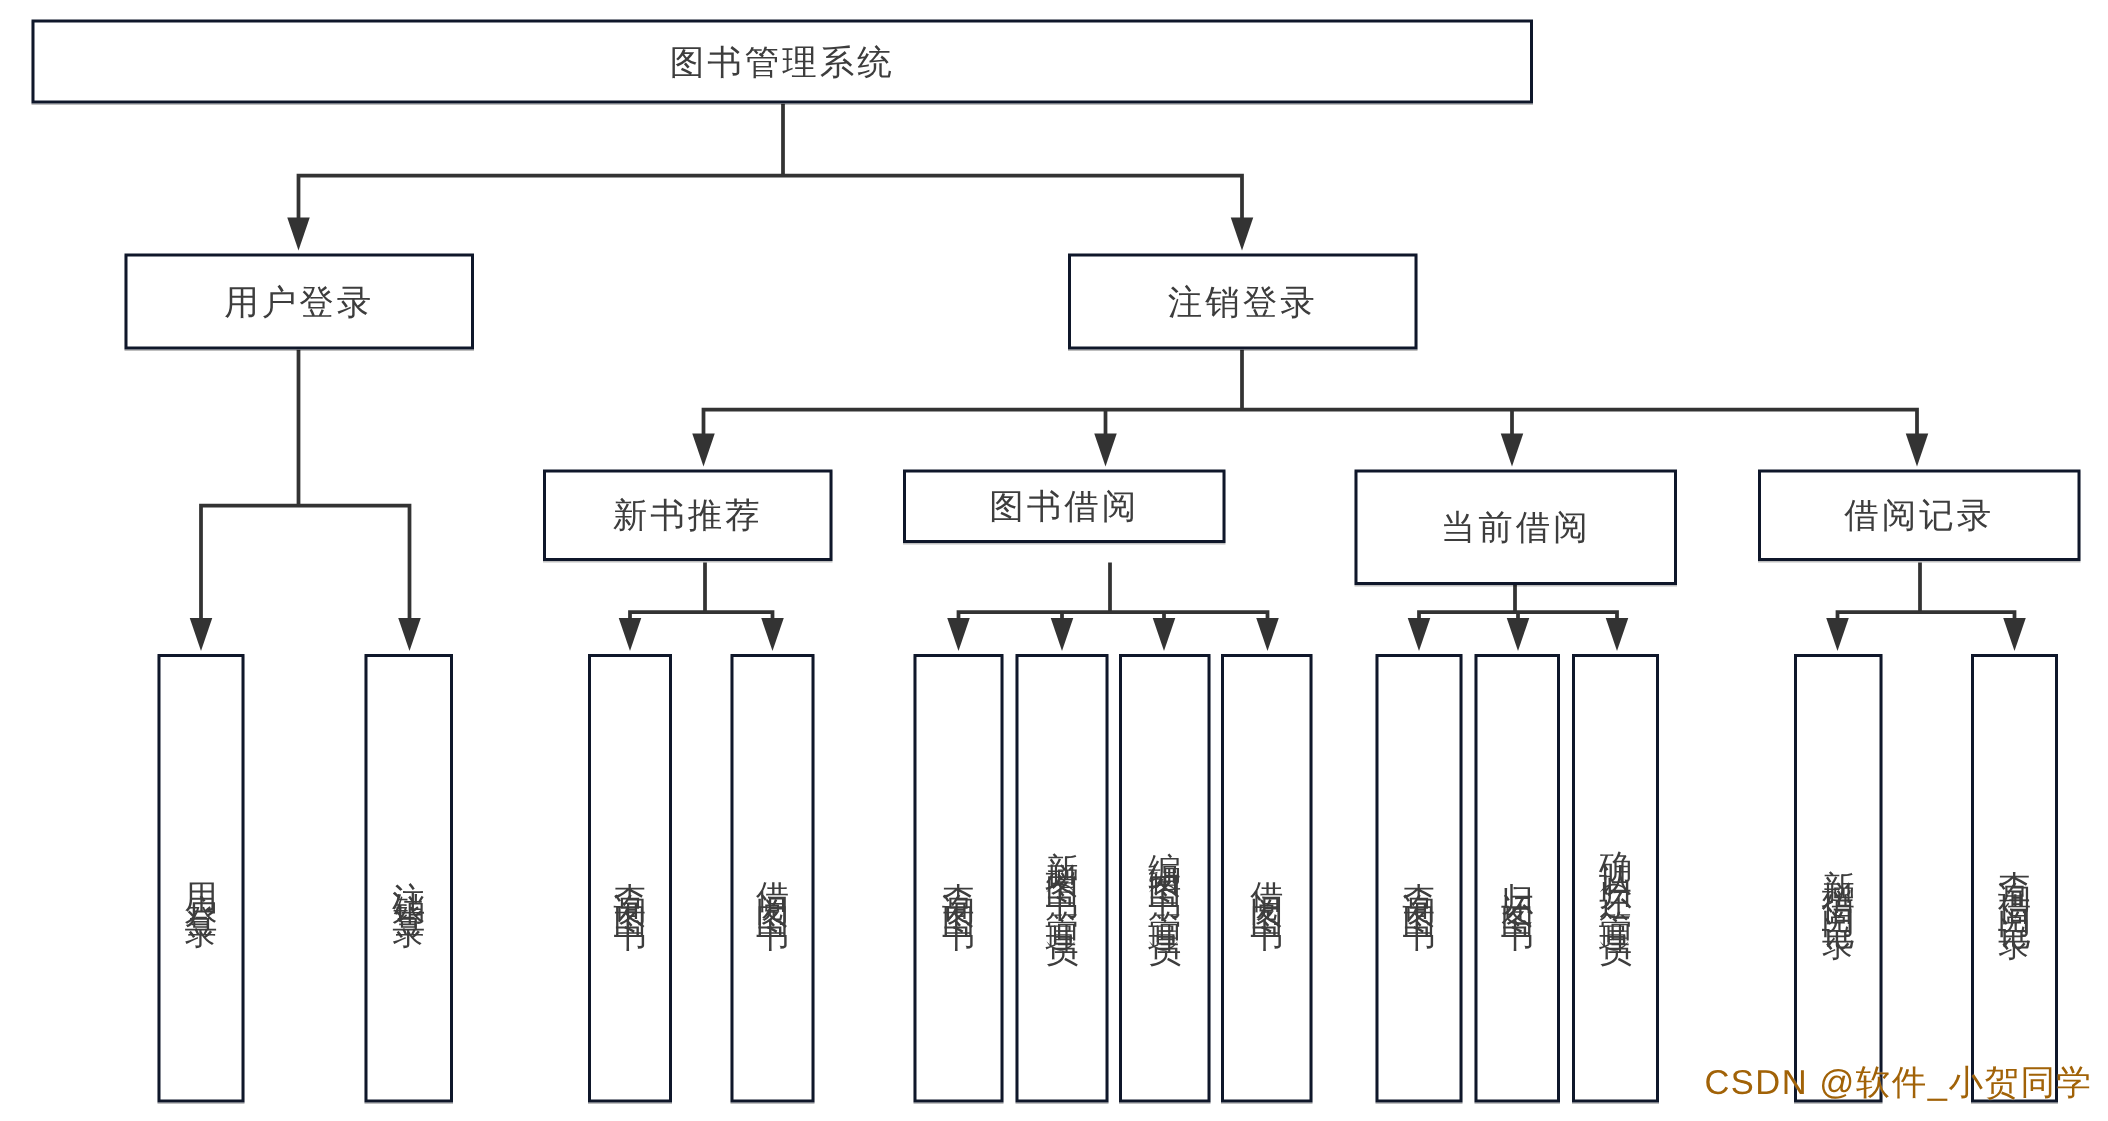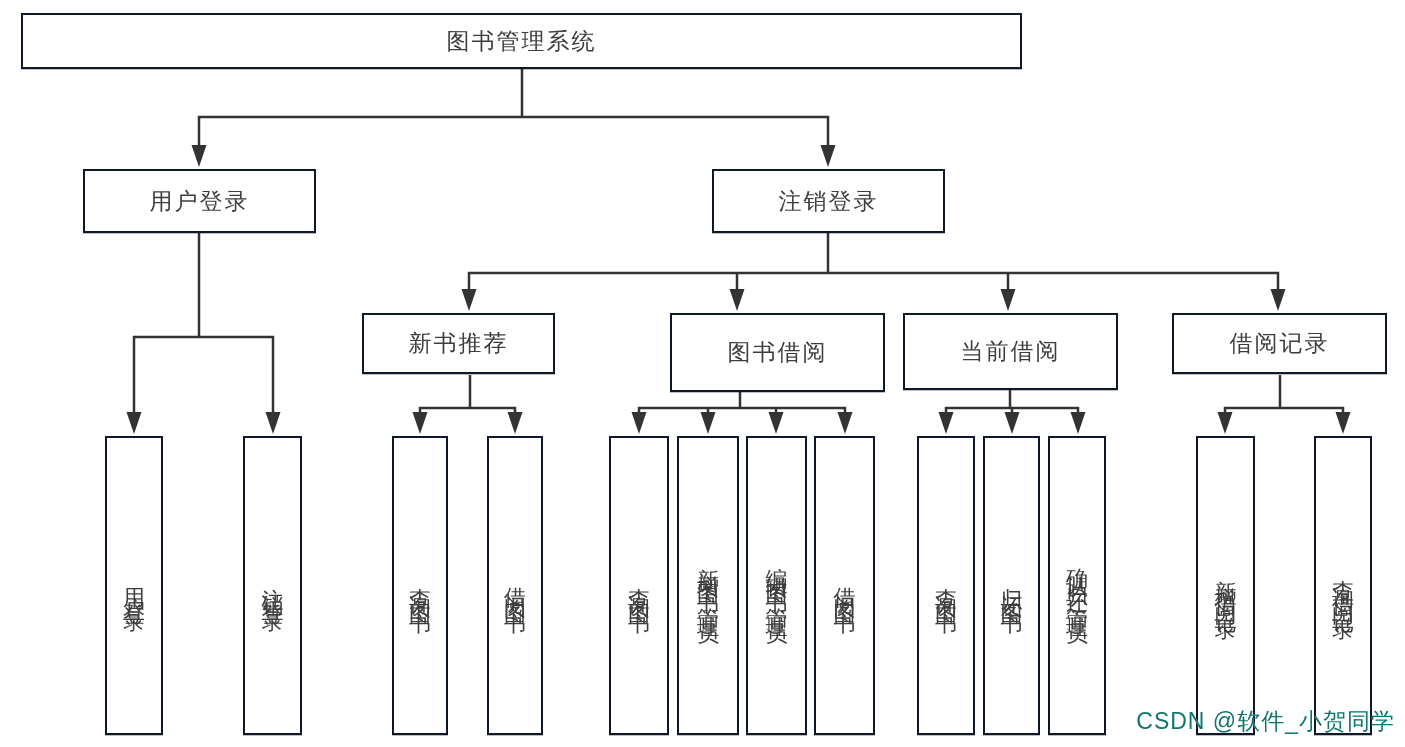--- a/index.html
+++ b/index.html
@@ -31,21 +31,21 @@
     text-orientation:mixed;
     font-size:22px;
     line-height:1;
     letter-spacing:8px;
     white-space:normal;
   }
   #watermark{
     position:absolute;
     right:10px;bottom:10px;
     font-size:23px;
-    color:#0f766e;
+    color:#a16207;
     letter-spacing:1px;
     text-shadow:0 0 1px rgba(255,255,255,.6);
   }
 </style>
 </head>
 <body>
 
 <div id="stage">
 
   <svg id="connectors" viewBox="0 0 1405 747" xmlns="http://www.w3.org/2000/svg" aria-hidden="true">
@@ -110,21 +110,21 @@
   <div class="box" style="left:83px;top:169px;width:233px;height:64px">
     <span class="lbl">用户登录</span>
   </div>
   <div class="box" style="left:712px;top:169px;width:233px;height:64px">
     <span class="lbl">注销登录</span>
   </div>
 
   <div class="box" style="left:362px;top:313px;width:193px;height:61px">
     <span class="lbl">新书推荐</span>
   </div>
-  <div class="box" style="left:670px;top:313px;width:215px;height:79px">
+  <div class="box" style="left:602px;top:313px;width:215px;height:49px">
     <span class="lbl">图书借阅</span>
   </div>
   <div class="box" style="left:903px;top:313px;width:215px;height:77px">
     <span class="lbl">当前借阅</span>
   </div>
   <div class="box" style="left:1172px;top:313px;width:215px;height:61px">
     <span class="lbl">借阅记录</span>
   </div>
 
   <div class="box v" style="left:105px;top:436px;width:58px;height:299px">

